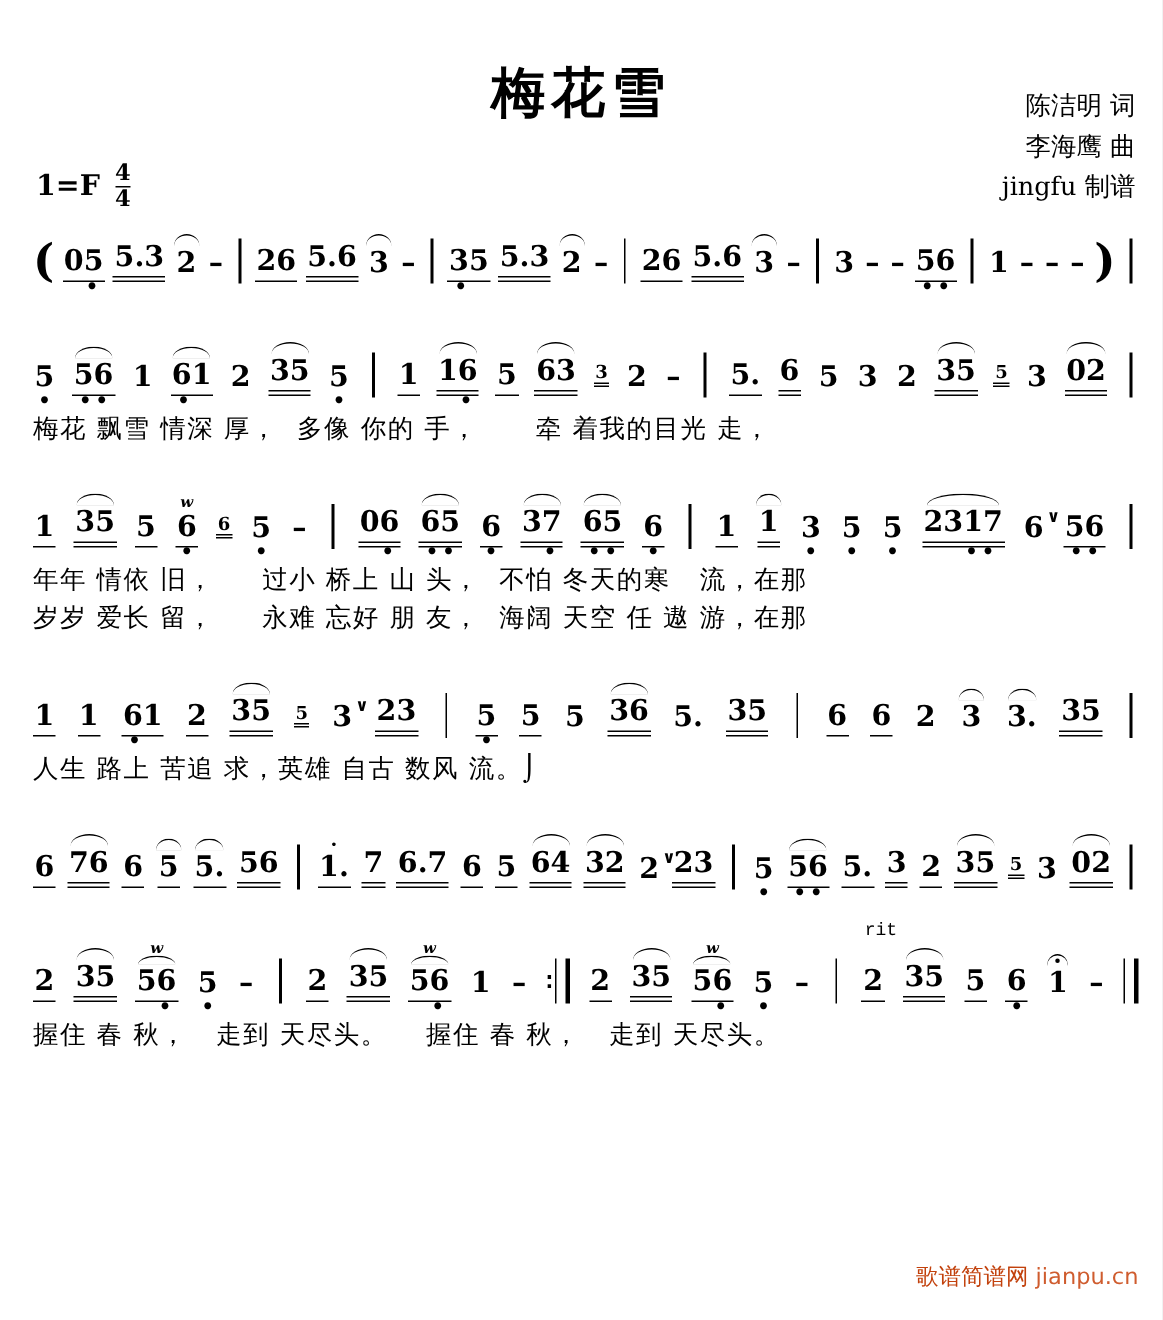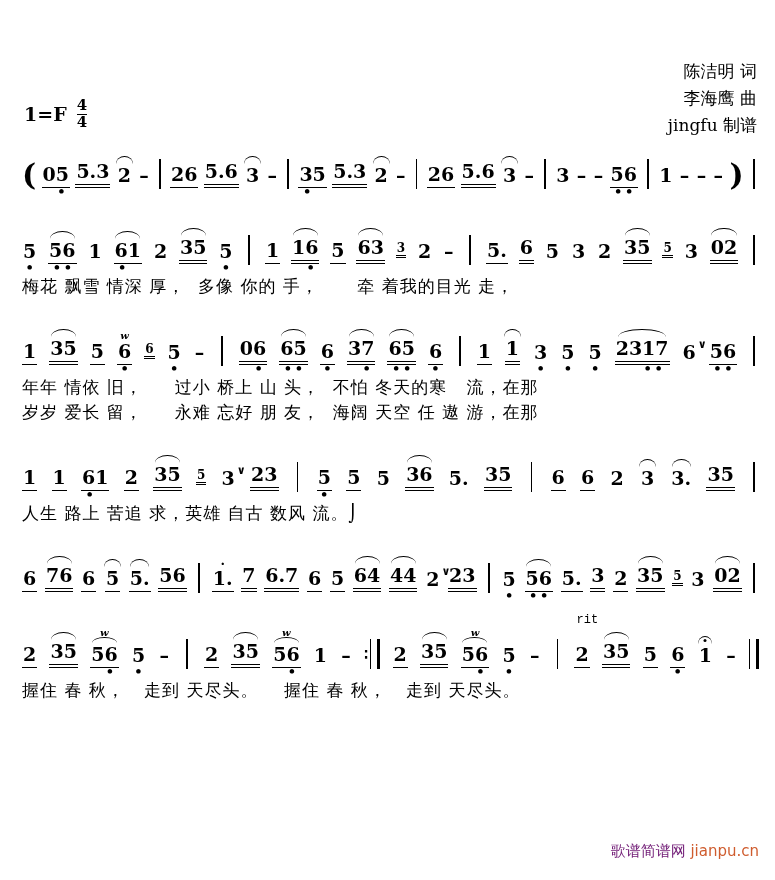--- a/index.html
+++ b/index.html
@@ -2,21 +2,21 @@
 <html><head>
 <meta charset="utf-8">
 <style>
   html,body{margin:0;padding:0;background:#e8e8e8;}
   .page{position:relative;width:775px;height:880px;background:#ffffff;overflow:hidden;
         font-family:"DejaVu Serif","Liberation Serif",serif;color:#000;}
   
   .title{position:absolute;top:38px;left:0;width:100%;text-align:center;
          font-size:36px;font-weight:bold;letter-spacing:4px;}
   .credits{position:absolute;top:58px;right:18px;text-align:right;font-size:17px;line-height:27px;}
-  .keysig{position:absolute;top:98px;left:24px;font-size:19px;font-weight:bold;display:flex;align-items:center;}
+  .keysig{position:absolute;top:108px;left:24px;font-size:19px;font-weight:bold;display:flex;align-items:center;}
   .frac{display:inline-flex;flex-direction:column;margin-left:10px;font-size:15px;line-height:1.05;text-align:center;}
   .frac .den{border-top:1.4px solid #000;}
   
   .score{position:absolute;left:22px;right:16px;top:146px;}
   .system{margin-bottom:24px;}
   .notation-row{display:flex;align-items:flex-end;justify-content:space-between;height:52px;}
   .tok{display:inline-flex;flex-direction:column;align-items:center;position:relative;}
   .top{height:15px;display:flex;flex-direction:column;align-items:center;justify-content:flex-end;width:100%;}
   .num{font-size:19px;font-weight:bold;line-height:23px;padding:0 1px 1px 1px;white-space:nowrap;}
   .u1{border-bottom:1.4px solid #000;}
@@ -39,28 +39,29 @@
   .bar{width:1.6px;height:30px;background:#000;margin:0 4px 9px 4px;}
   .dbar{width:6px;height:30px;border-left:1.6px solid #000;border-right:3.4px solid #000;margin-bottom:9px;}
   .rep{display:flex;align-items:center;height:30px;margin-bottom:9px;}
   .repdots{font-size:16px;font-weight:bold;margin-right:2px;}
   .repbars{width:6px;height:30px;border-left:1.6px solid #000;border-right:3.4px solid #000;}
   .paren{font-size:30px;line-height:30px;font-weight:bold;margin-bottom:8px;}
   .lyric-line{font-size:17px;line-height:25px;white-space:pre;letter-spacing:1px;}
   
   .watermark{position:absolute;top:842px;right:16px;font-size:15px;
              font-family:"DejaVu Sans","Liberation Sans",sans-serif;}
-  .wm-name{color:#701a75;}
+  .wm-name{color:#c2410c;}
   .wm-link{color:#cf5c2e;}
 </style>
 </head>
 <body>
 
 <div class="page">
 
+  <div class="title">梅花雪</div>
 
   <div class="credits">
     <div>陈洁明 词</div>
     <div>李海鹰 曲</div>
     <div>jingfu 制谱</div>
   </div>
 
   <div class="keysig">
     <span>1=F</span>
     <span class="frac">
@@ -724,21 +725,21 @@
             <span class="top">
               <span class="slur"></span>
             </span>
             <span class="num u2">64</span>
             <span class="bot"></span>
           </span>
           <span class="tok">
             <span class="top">
               <span class="slur"></span>
             </span>
-            <span class="num u2">44</span>
+            <span class="num u2">32</span>
             <span class="bot"></span>
           </span>
           <span class="tok">
             <span class="top"></span>
             <span class="num">2</span>
             <span class="breath">∨</span>
             <span class="bot"></span>
           </span>
           <span class="tok">
             <span class="top"></span>

